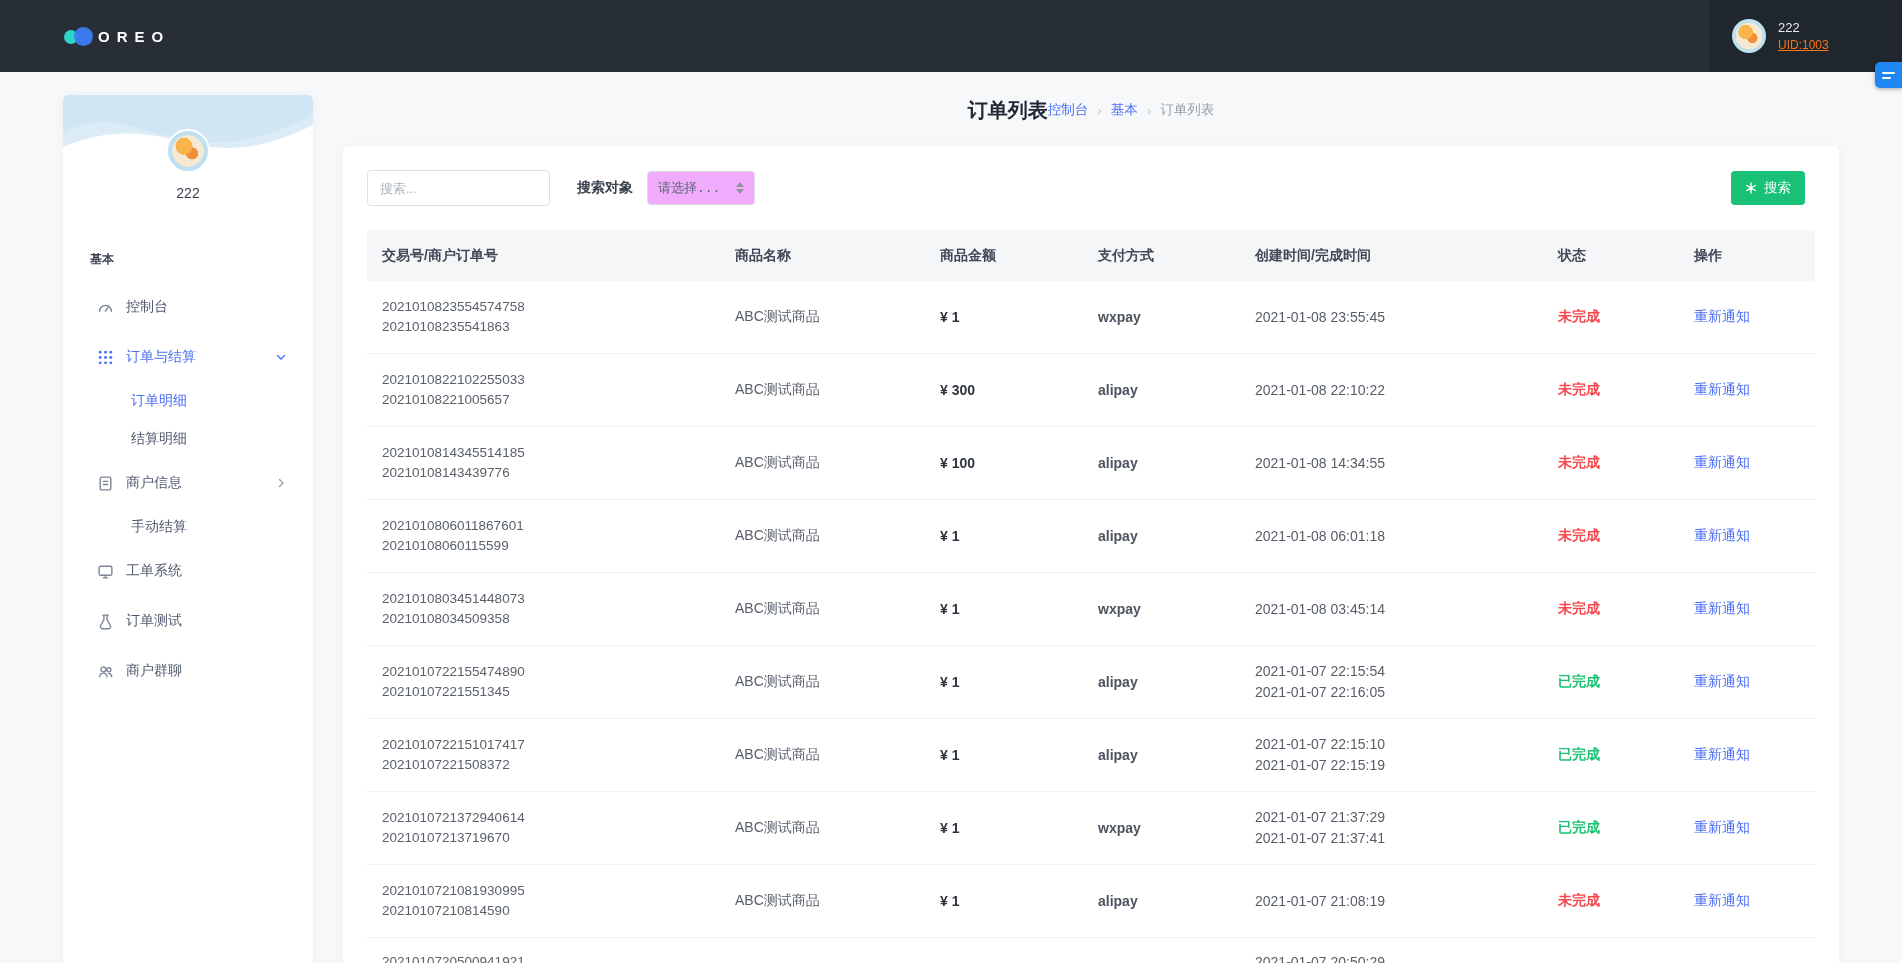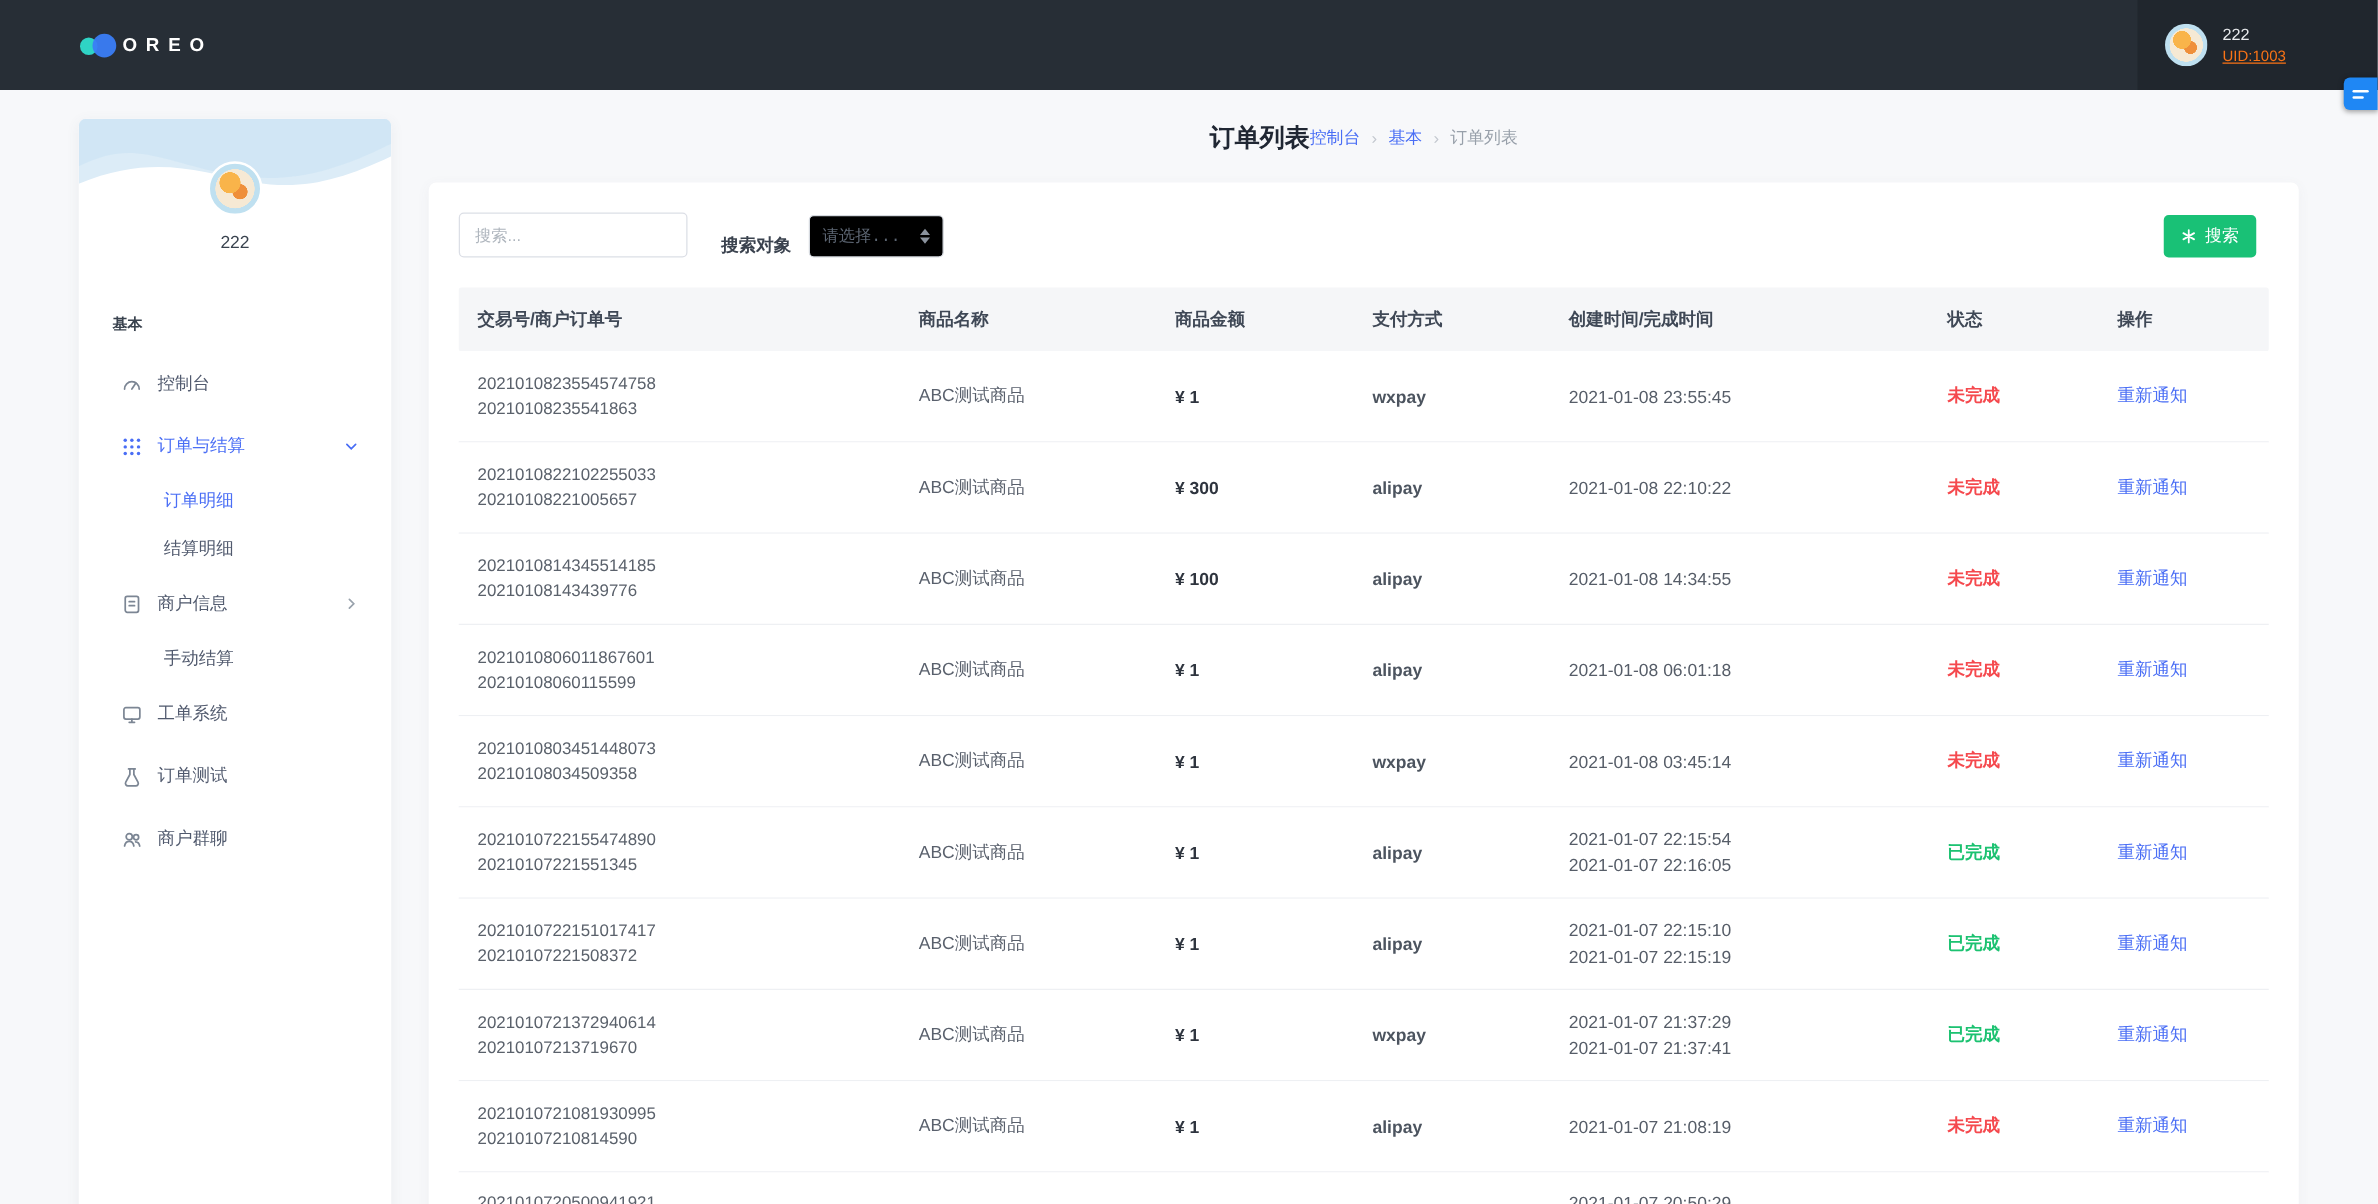--- a/index.html
+++ b/index.html
@@ -57,28 +57,28 @@
   .page-header { display:flex; justify-content:center; align-items:center; height:26px; }
   .page-title { font-size:20px; font-weight:bold; color:#202733; }
   .breadcrumb { font-size:13.5px; display:flex; gap:9px; align-items:center; }
   .crumb-link { color:#4a6ef5; cursor:pointer; }
   .crumb-sep { color:#c3c8cf; }
   .crumb-current { color:#98a0aa; }
 
   .card { margin-top:23px; background:#ffffff; border-radius:6px; padding:24px 24px 0;
     box-shadow:0 2px 10px rgba(90,100,120,.05); height:900px; }
 
-  .toolbar { display:flex; align-items:flex-end; height:36px; margin-bottom:24px; }
+  .toolbar { display:flex; align-items:center; height:36px; margin-bottom:24px; }
   .search-input { width:183px; height:36px; border:1px solid #dcdfe6; border-radius:4px;
     padding:0 12px; font-size:13px; color:#333a44; outline:none; font-family:inherit; }
   .search-input::placeholder { color:#aeb5bd; }
   .search-target-label { margin-left:27px; font-size:14px; font-weight:bold; color:#3a424e; }
   .select { margin-left:14px; width:108px; height:34px; border:1px solid #d6dae0; border-radius:4px;
     display:flex; align-items:center; justify-content:space-between; padding:0 10px;
-    font-size:13px; color:#5d6673; cursor:pointer; background:#000000;font-family:Liberation Mono, monospace; }
+    font-size:13px; color:#5d6673; cursor:pointer; background:#f0abfc;font-family:Liberation Mono, monospace; }
   .updown { display:flex; flex-direction:column; gap:2px; }
   .updown i { display:block; width:0; height:0; border-left:4px solid transparent; border-right:4px solid transparent; }
   .updown .up { border-bottom:5px solid #8b939e; }
   .updown .down { border-top:5px solid #8b939e; }
   .spacer { flex:1; }
   .search-btn { height:34px; padding:0 14px; margin-right:10px; background:#19c176; color:#ffffff;
     border:none; border-radius:4px; font-size:13.5px; display:flex; align-items:center; gap:7px;
     cursor:pointer; font-family:inherit; }
   .search-btn svg { width:12px; height:12px; }
 

